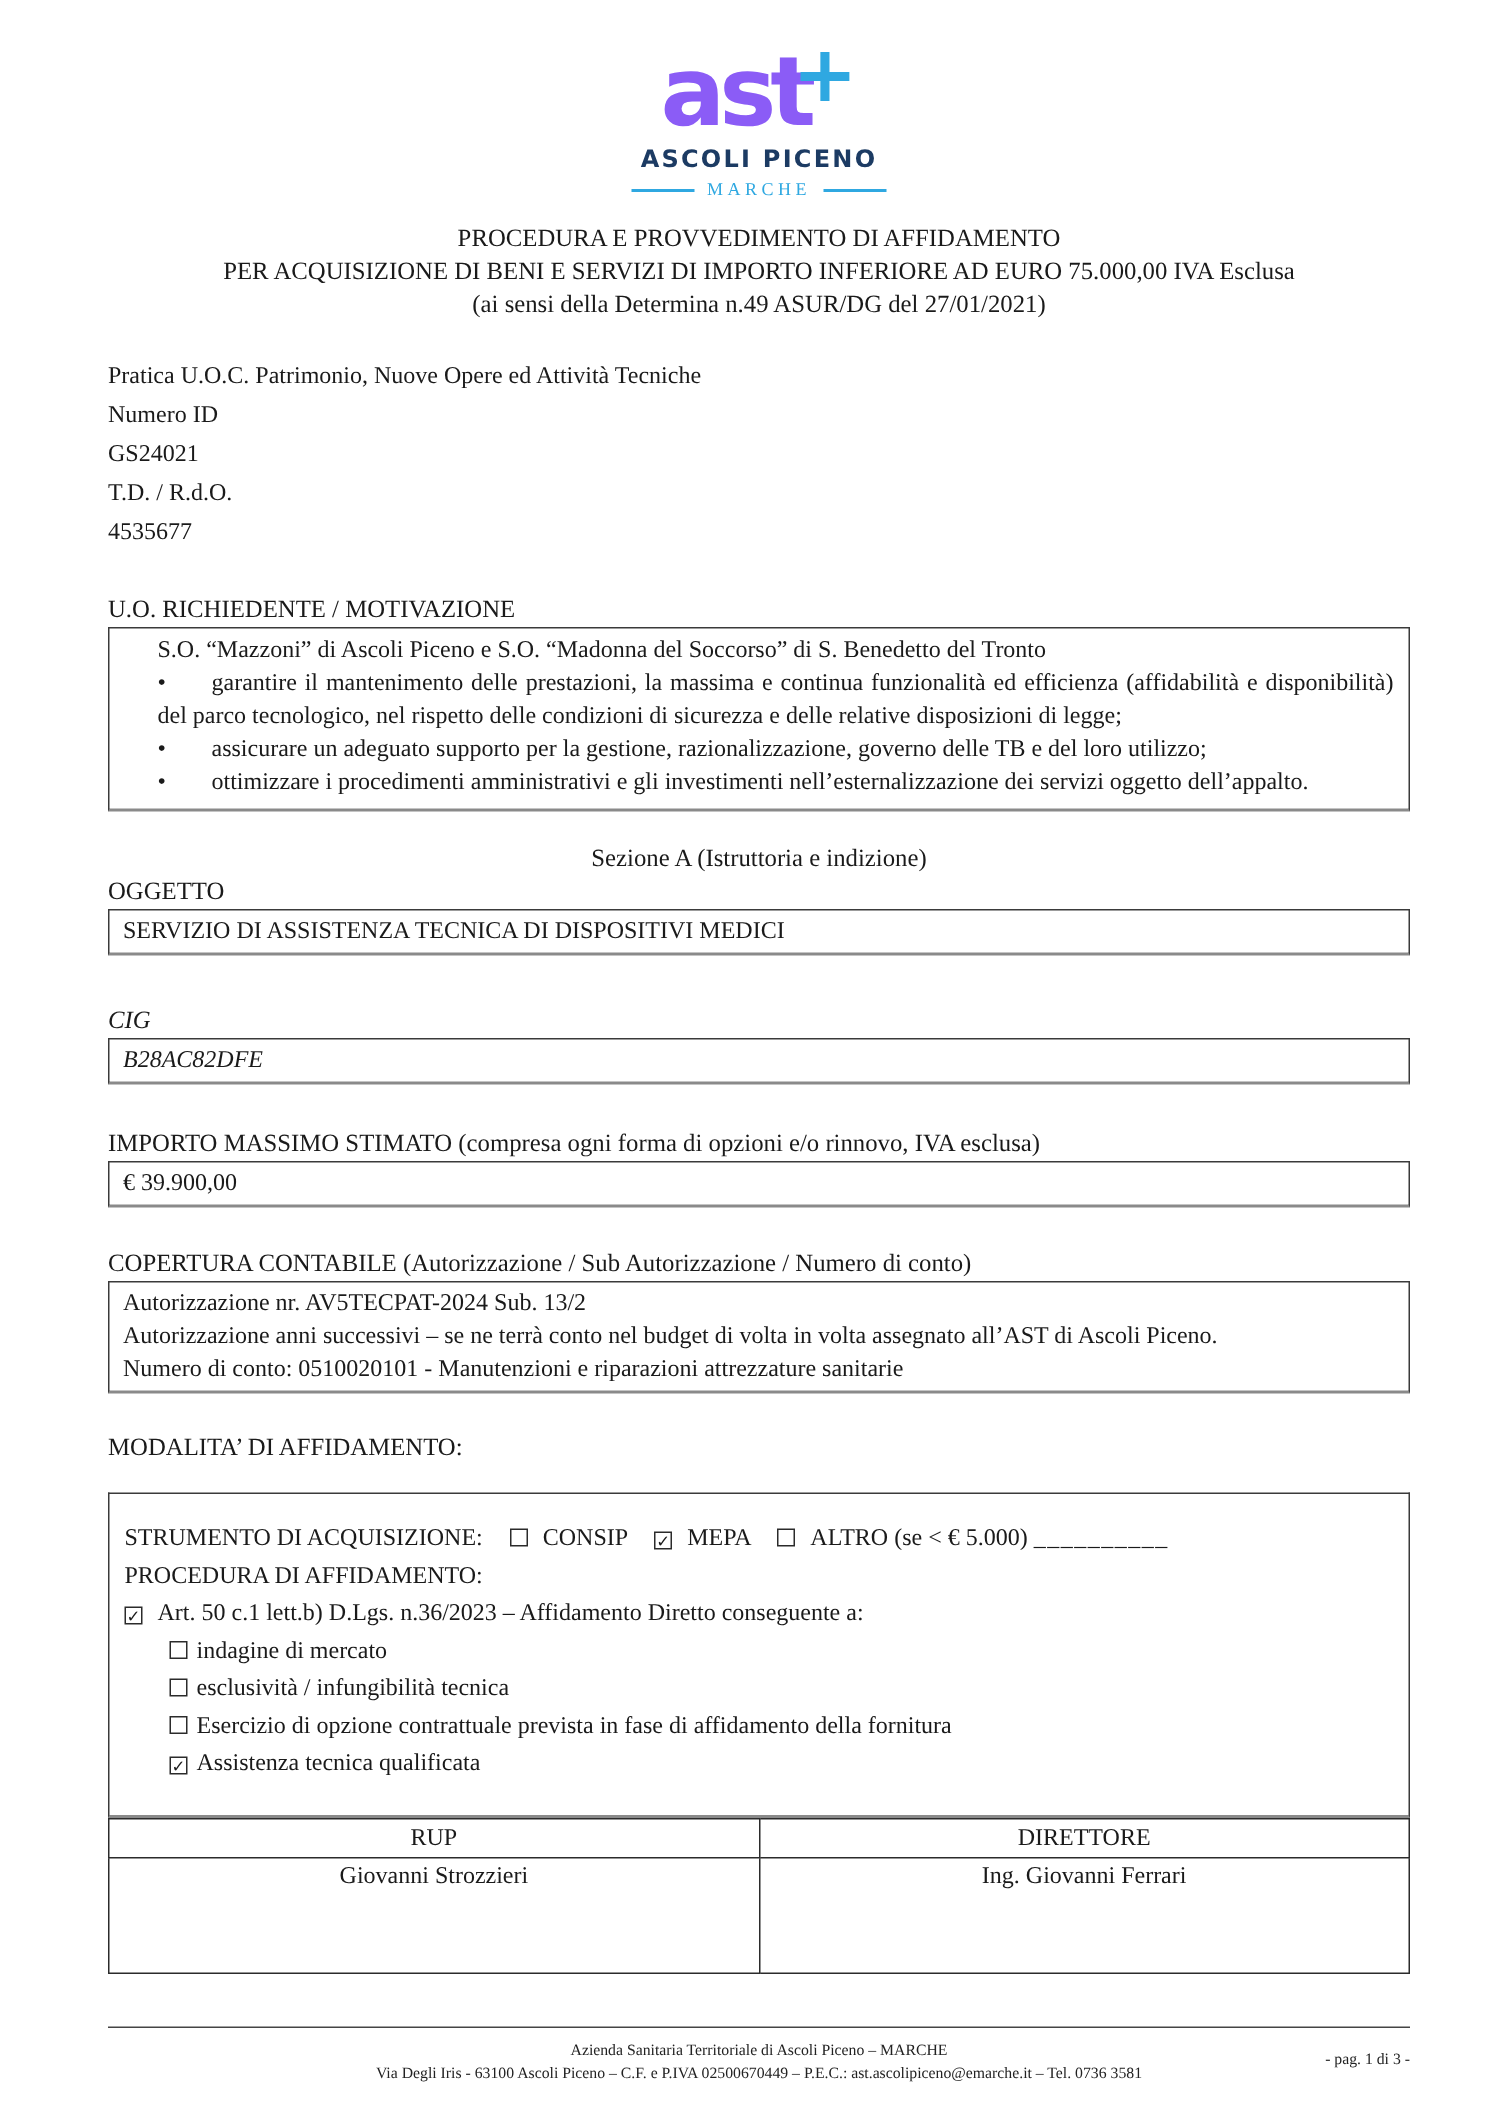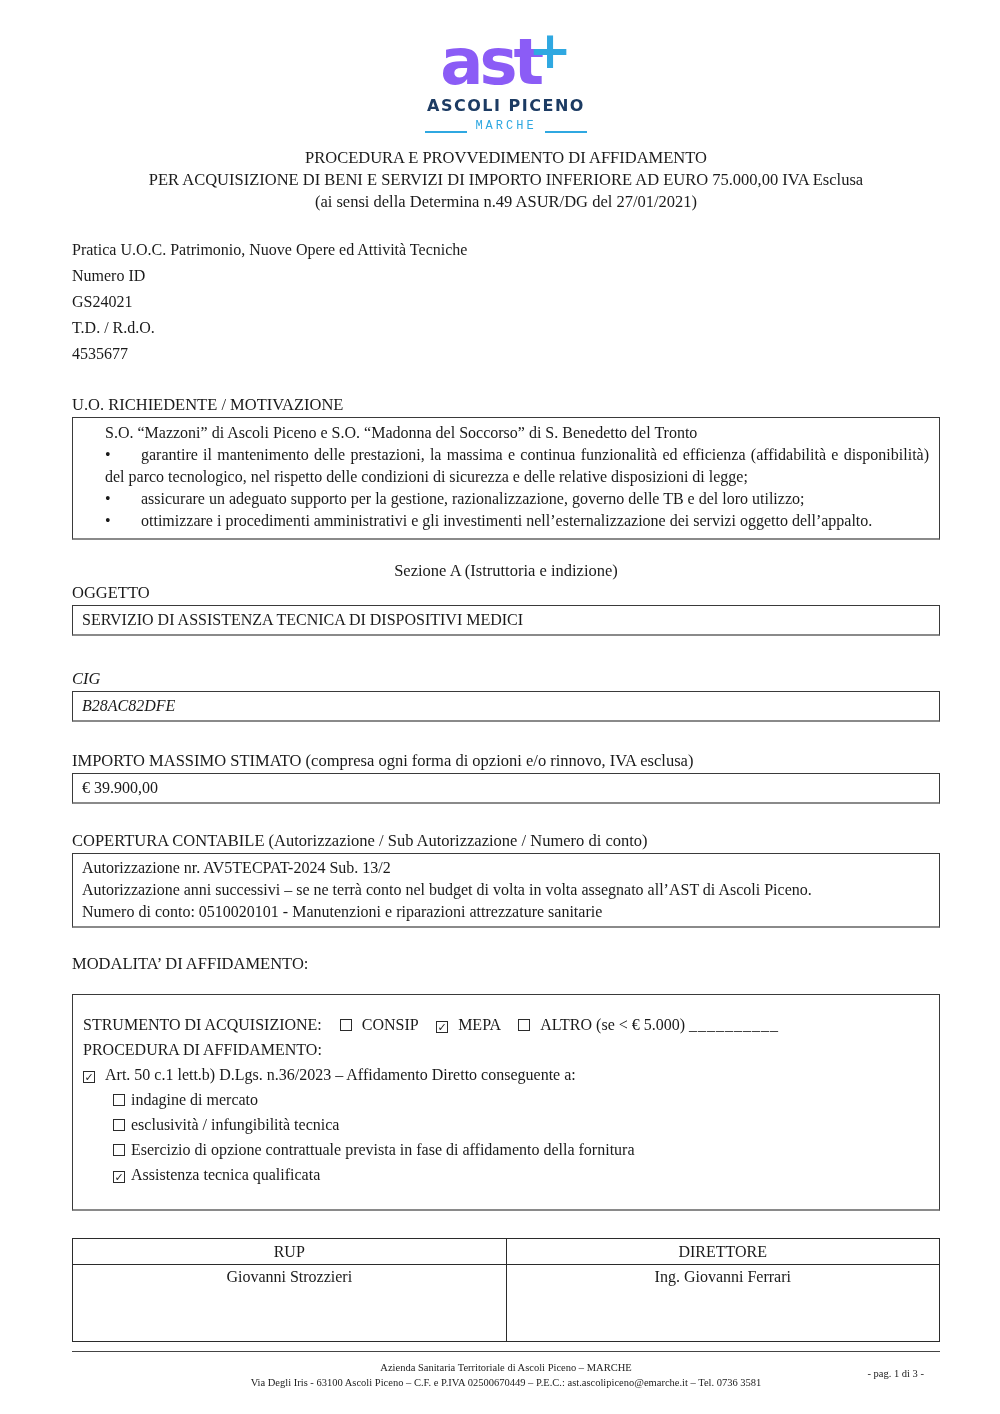--- a/index.html
+++ b/index.html
@@ -19,22 +19,22 @@
   }
   .logo-plus {
     font-family:"DejaVu Sans", sans-serif; font-weight:800; font-size:52px;
     color:#2fa8e1; position:relative; top:-16px; margin-left:-12px;
   }
   .logo-city {
     font-family:"DejaVu Sans", sans-serif; font-weight:700; font-size:16px;
     color:#1c3b63; letter-spacing:1.5px; margin-top:2px;
   }
   .logo-region {
-    display:flex; justify-content:center; align-items:flex-end; gap:8px;
-    font-family:Liberation Mono, monospace; font-weight:500; font-size:12px;
+    display:flex; justify-content:center; align-items:center; gap:8px;
+    font-family:Liberation Serif, serif; font-weight:500; font-size:12px;
     color:#2fa8e1; letter-spacing:3px; margin-top:4px;
   }
   .rule { width:42px; height:2px; background:#2fa8e1; }
 
   
   .title { text-align:center; margin-top:14px; font-size:16.5px; line-height:22px; }
 
   
   .case-info { margin-top:24px; font-size:16px; line-height:26px; }
   .case-row { display:flex;flex-direction:column; }
@@ -69,34 +69,34 @@
     display:inline-block; width:12px; height:12px; border:1px solid #2b2b2b;
     line-height:11px; font-size:11px; text-align:center; vertical-align:-1px;
     font-family:"DejaVu Sans", sans-serif; color:#1a1a1a; background:#fff;
   }
   .gap-l { margin-left:14px; } .gap-s { margin-left:6px; }
   .opt-row { padding-left:30px; }
   .opt-row .cb { margin-right:6px; }
   .blank-line { letter-spacing:1px; }
 
   
-  .sig-table { width:100%; border-collapse:collapse; margin-top:27px; }
+  .sig-table { width:100%; border-collapse:collapse; }
   .sig-table td {
     border:1px solid #2b2b2b; text-align:center; font-size:16px;
   }
   .sig-table .hdr td { height:26px; }
   .sig-table .names td { height:77px; vertical-align:top; padding-top:3px; }
 
   
   .footer {
     position:absolute; left:72px; right:60px; bottom:24px;
     border-top:1px solid #444; padding-top:8px; font-size:10.5px; line-height:15px;
     text-align:center; color:#222;
   }
-  .page-num { position:absolute; right:16px; top:14px; font-size:10.5px;text-align:right; }
+  .page-num { position:absolute; right:0; top:14px; font-size:10.5px;text-align:right; }
 </style>
 </head>
 <body>
 
 <div class="page">
 
   <div class="logo">
     <div class="logo-mark">
       <span class="logo-ast">ast</span><span class="logo-plus">+</span>
     </div>

